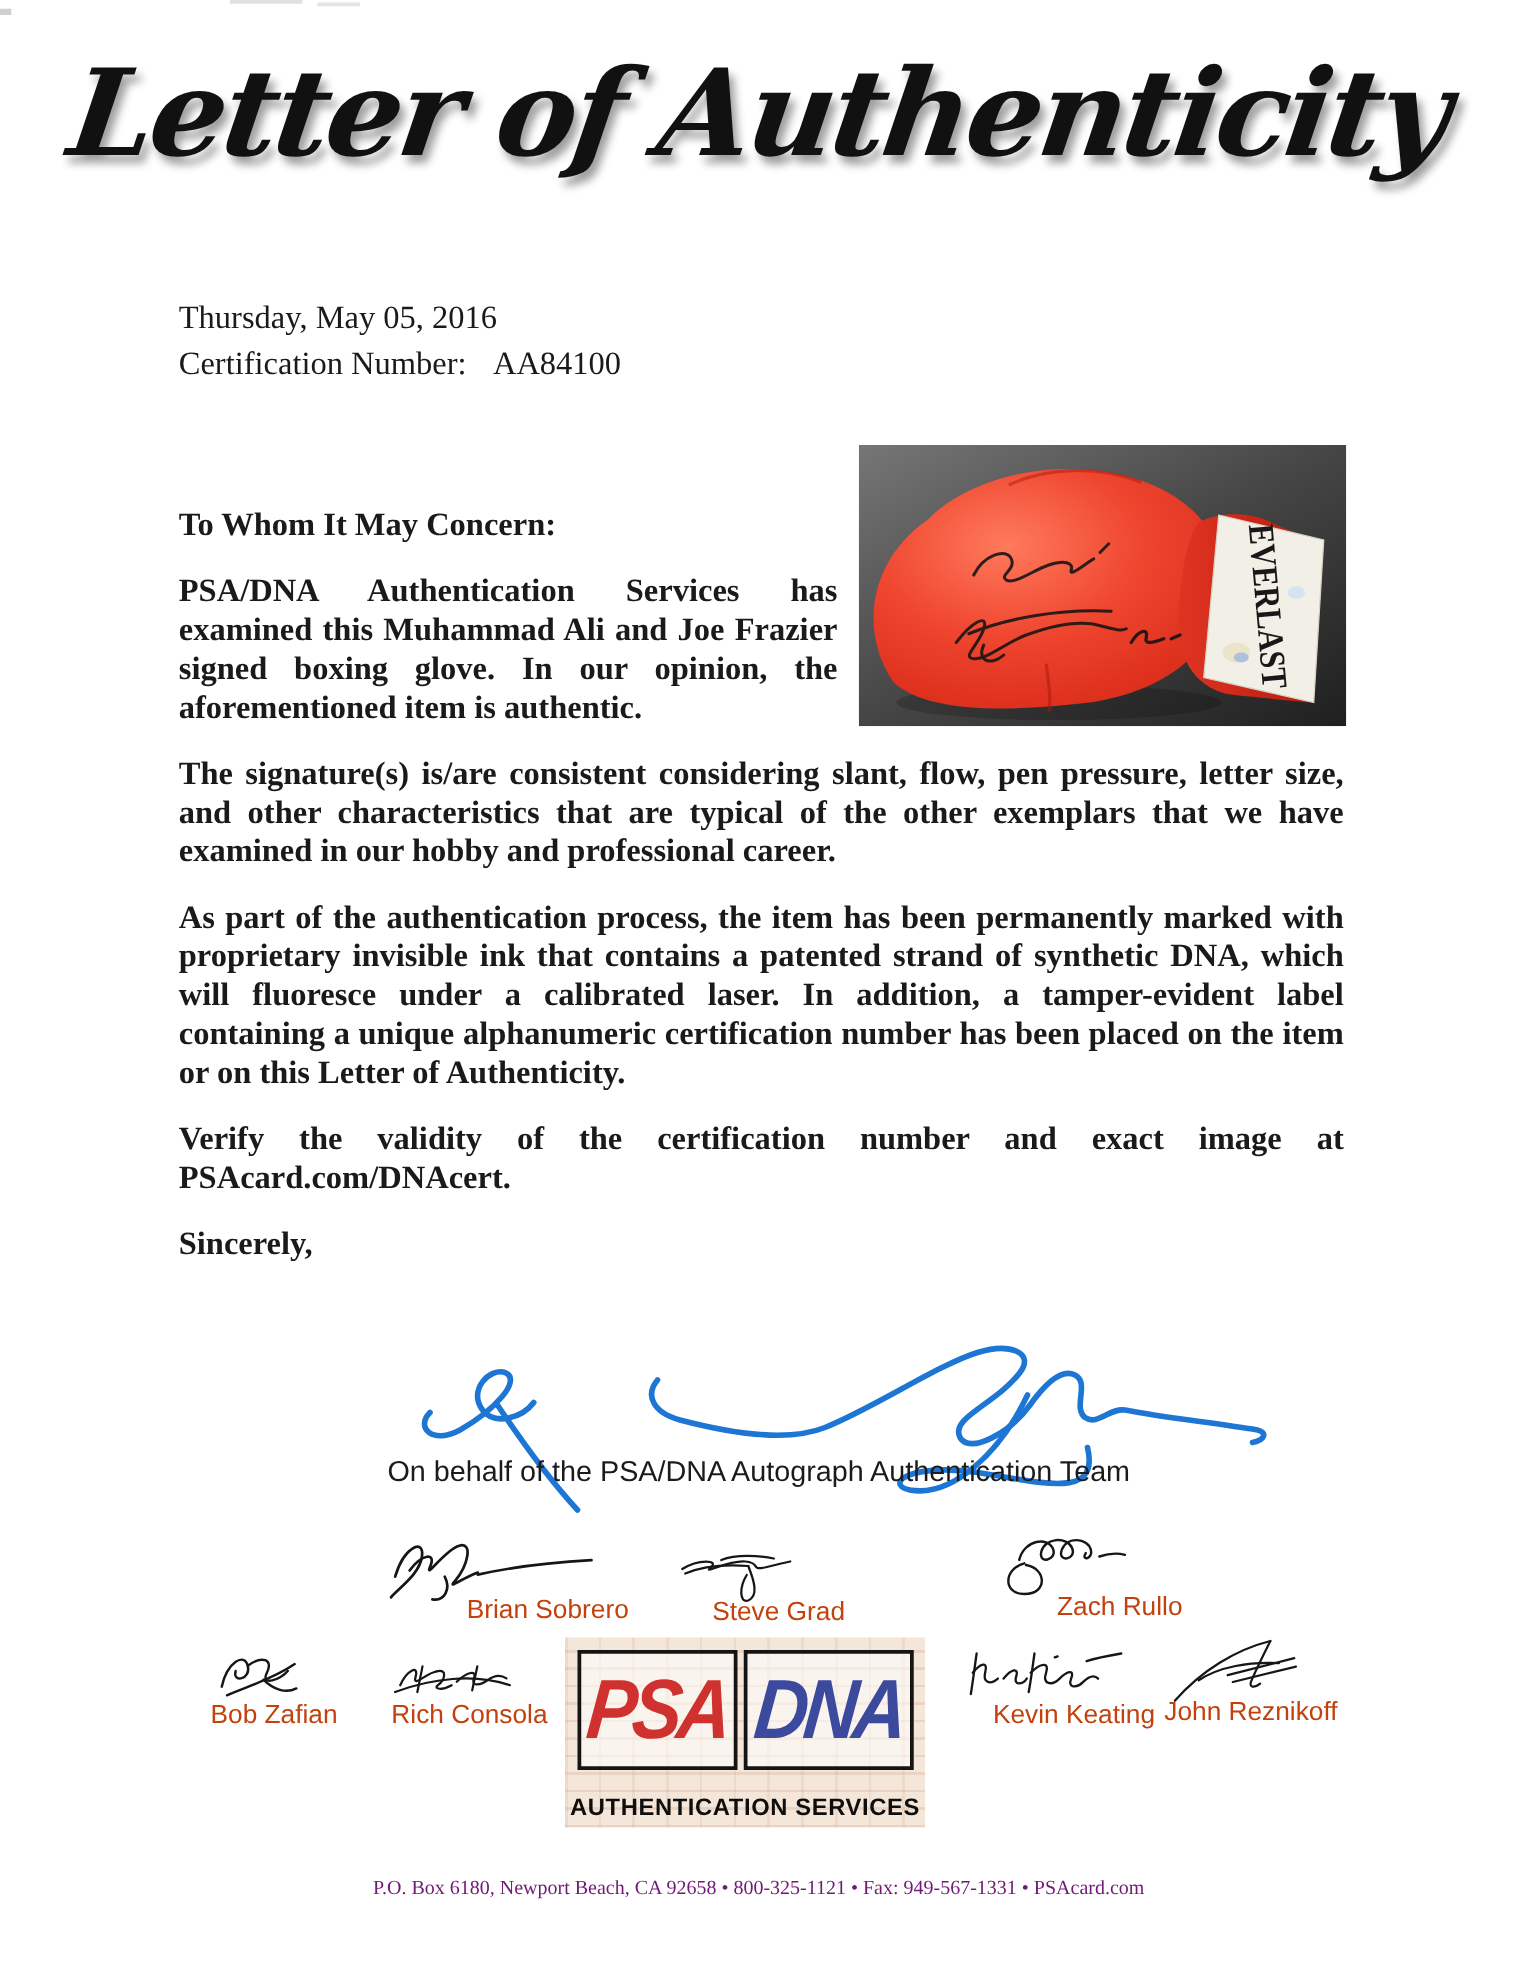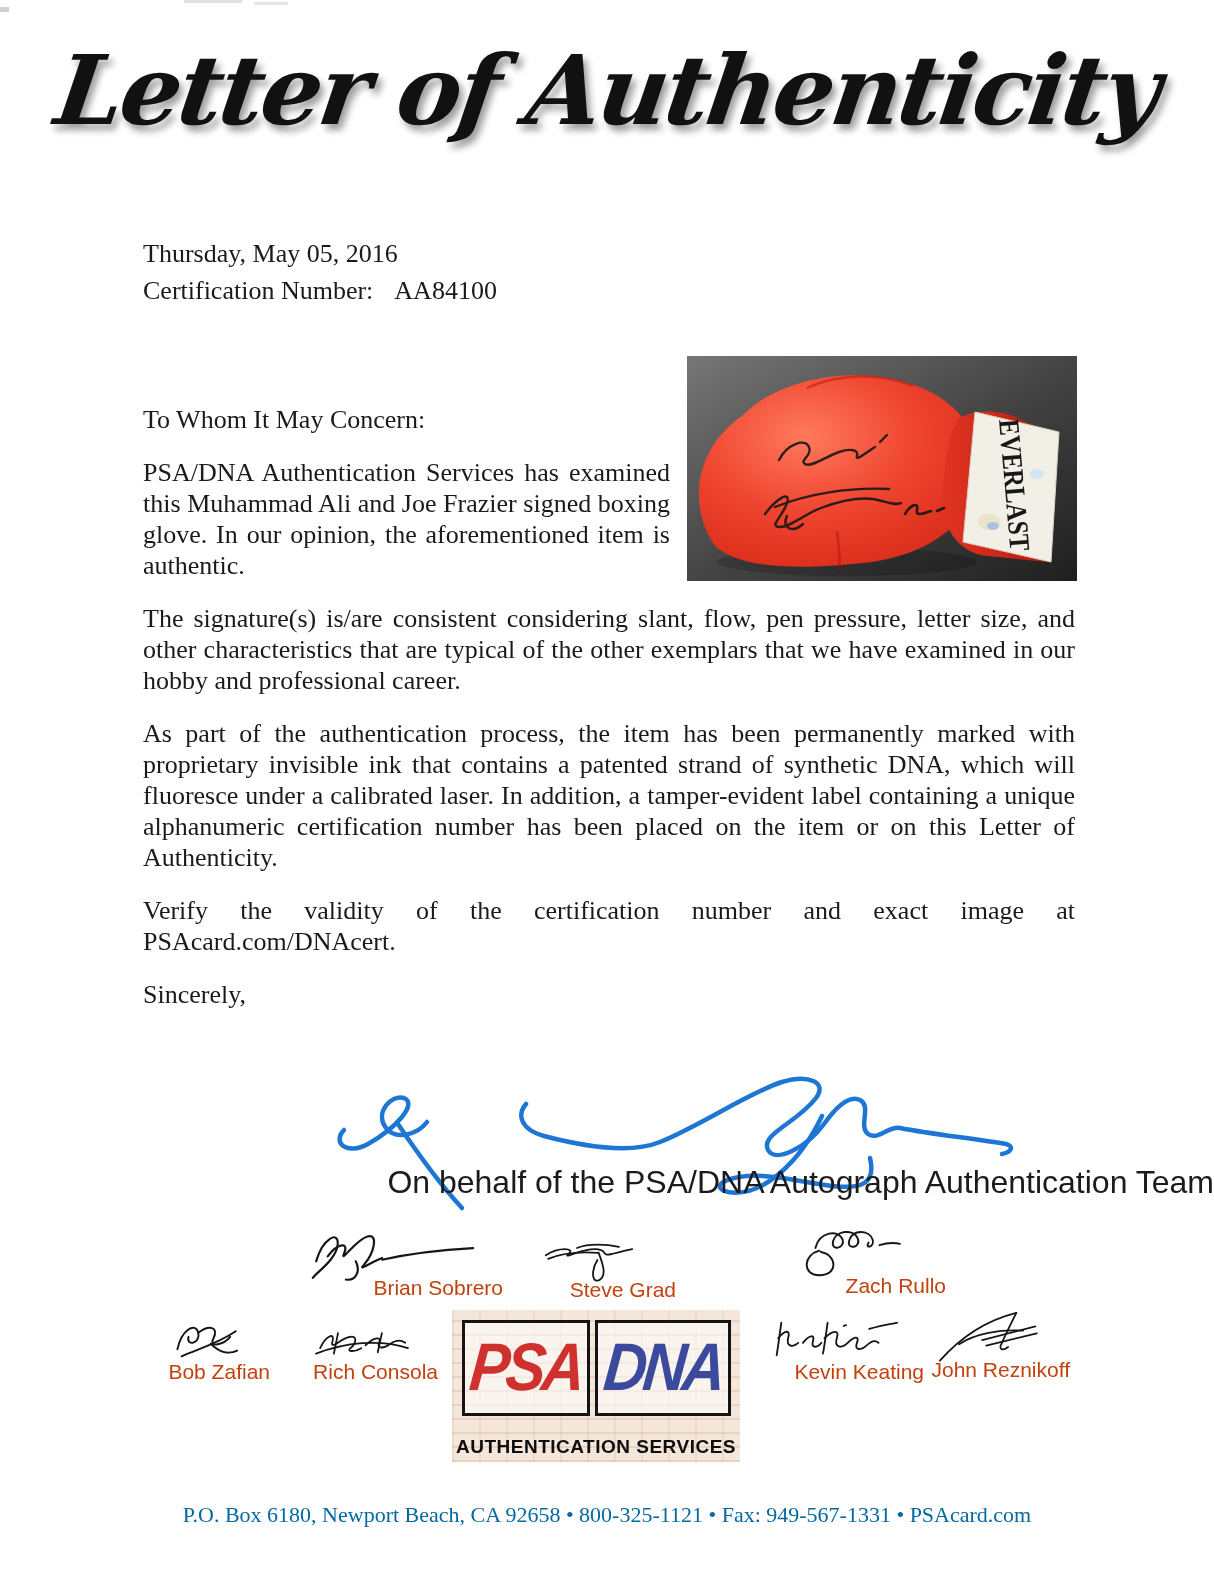--- a/index.html
+++ b/index.html
@@ -35,31 +35,31 @@
 
   .photo{
     position:absolute;left:687px;top:356px;width:390px;height:225px;
   }
 
   .body-block{
     position:absolute;left:143px;top:404px;width:932px;
     font-size:26px;line-height:31px;text-align:justify;
   }
   .salutation{text-align:left;margin:0 0 27px 0;}
-  .body-block p{margin:0 0 22px 0;}
+  .body-block p{margin:0 0 22px 0;font-weight:bold;}
   .p-wrap{width:527px;}
   .closing{text-align:left;margin-top:2px;}
 
   .blue-sig{position:absolute;left:330px;top:1042px;}
 
   .on-behalf{
     position:absolute;left:0;top:1164px;width:100%;
-    text-align:right;
+    text-align:center;
     font-family:"Liberation Sans", sans-serif;
-    font-size:32px;color:#1b1b1b;
+    font-size:23px;color:#1b1b1b;
   }
 
   .signer{
     position:absolute;text-align:right;
     font-family:"Liberation Sans", sans-serif;
     font-size:21px;color:#c2410c;
   }
   .signer .name{display:block;margin-top:-6px;}
   #signer-brian{left:288px;top:1220px;width:215px;}
   #signer-steve{left:508px;top:1230px;width:168px;}
@@ -98,21 +98,21 @@
   .wm-psa{color:#cf312e;}
   .wm-dna{color:#3c4a9e;}
   .logo-subtitle{
     font-family:"Liberation Sans", sans-serif;
     font-size:19px;color:#0e0e0e;letter-spacing:0.5px;
     margin-top:20px;font-weight:600;
   }
 
   .footer{
     position:absolute;left:0;top:1502px;width:100%;
-    text-align:center;font-size:22px;color:#0369a1;
+    text-align:center;font-size:16px;color:#701a75;
   }
 
   svg{display:block;}
 </style>
 </head>
 <body>
 
 <div class="page">
 
   <div class="artifact a1"></div>

